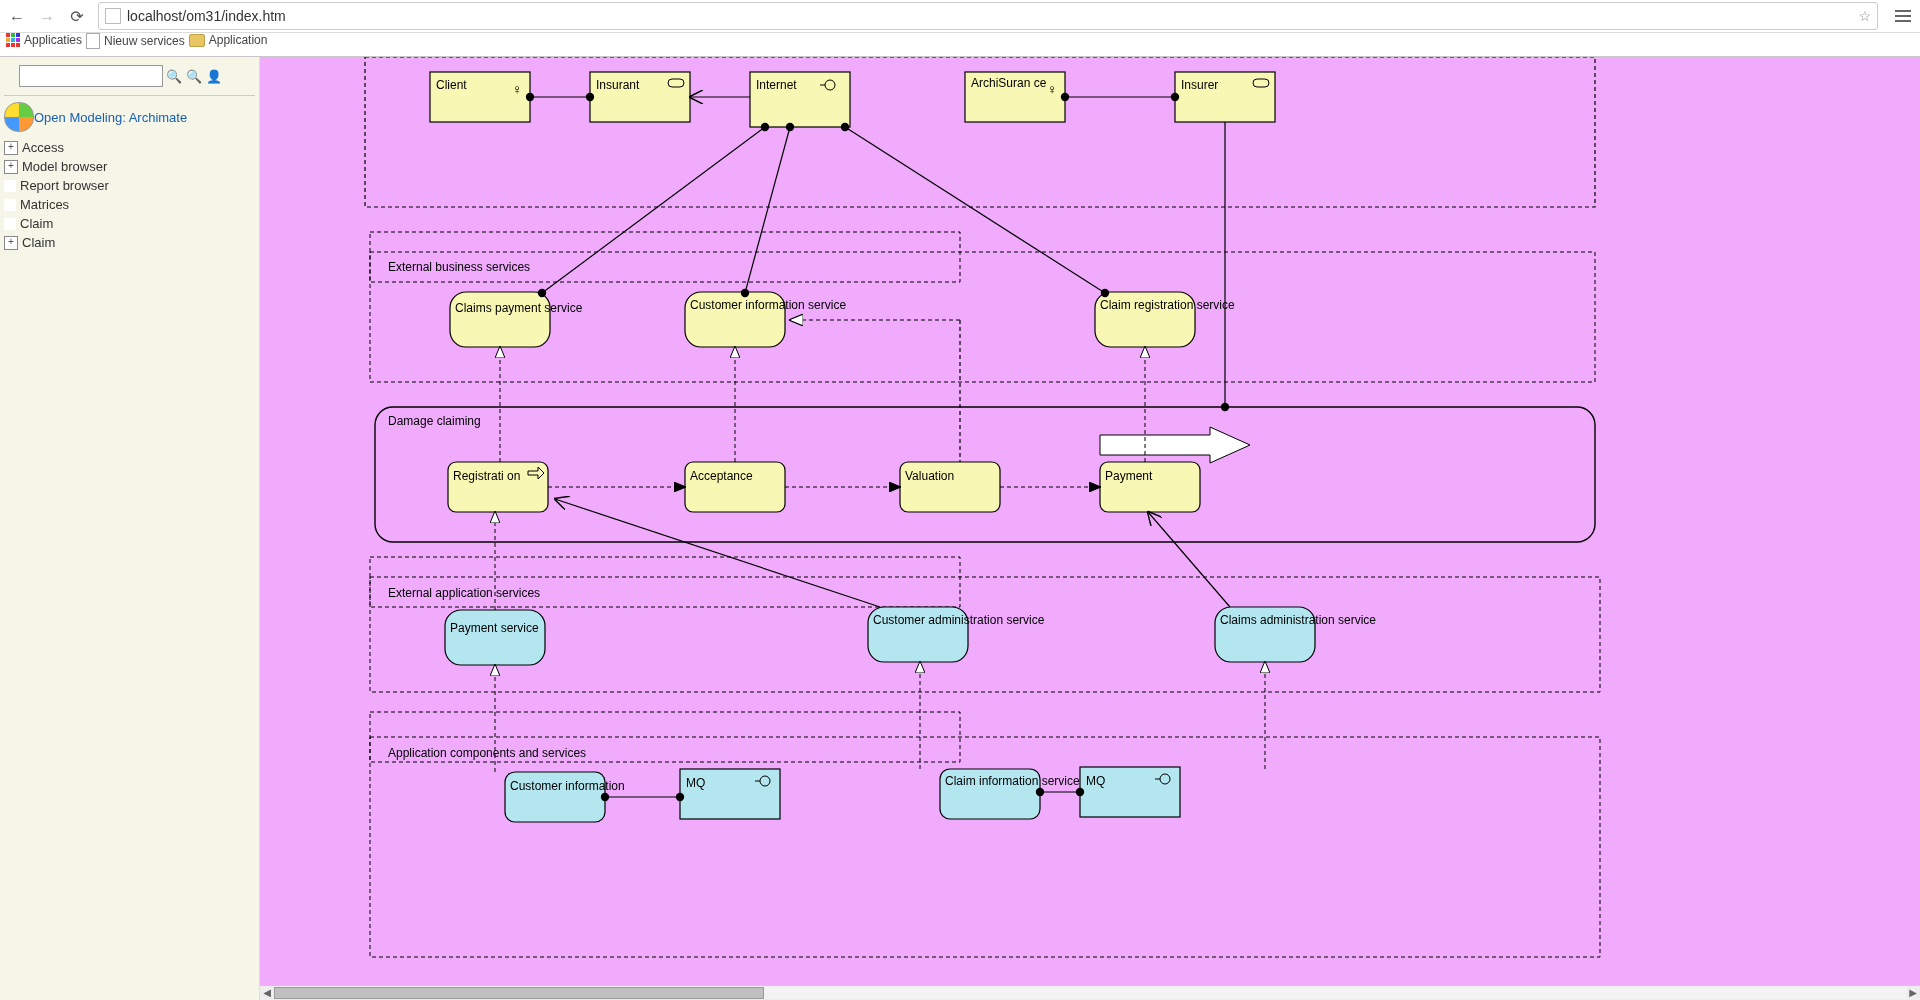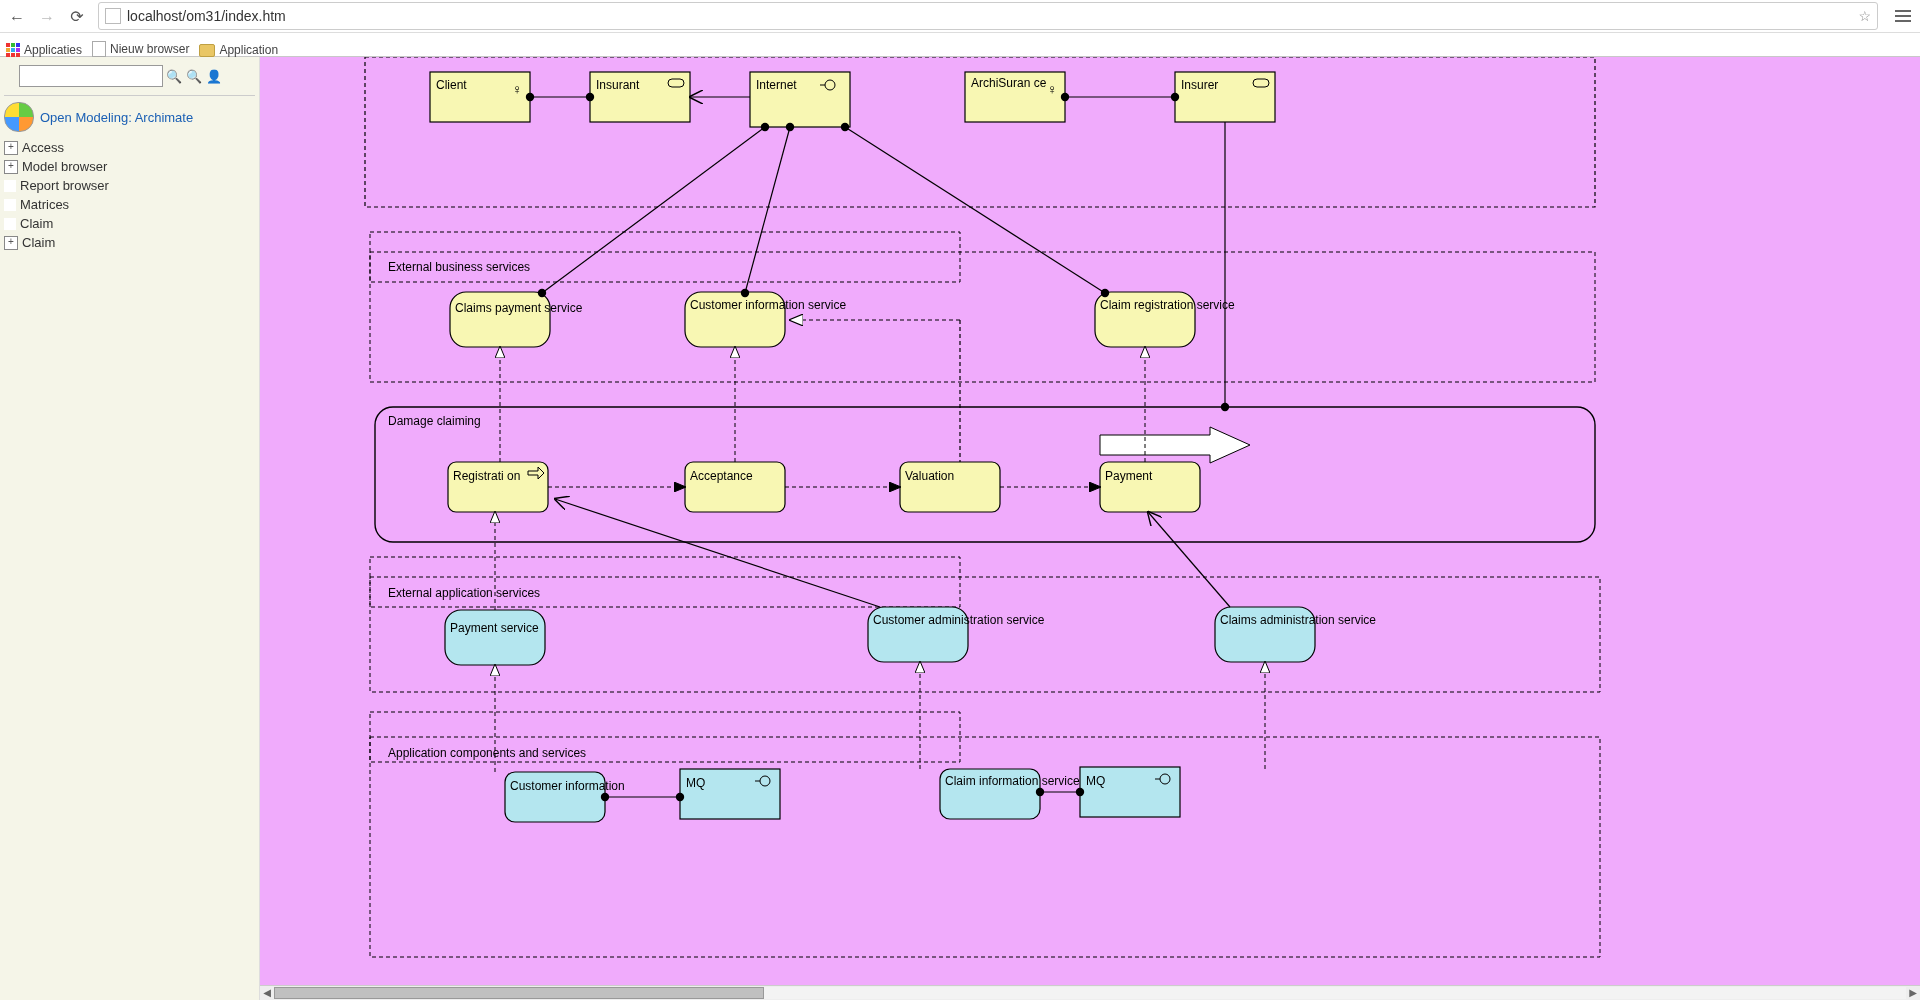--- a/index.html
+++ b/index.html
@@ -6,39 +6,39 @@
 
 .chrome-top{height:56px;border-bottom:1px solid #c8c8c8}
 .nav-row{height:32px;display:flex;align-items:center;padding:0 4px;gap:4px;border-bottom:1px solid #ddd}
 .nav-btn{width:26px;height:26px;display:flex;align-items:center;justify-content:center;color:#555;font-size:16px;cursor:pointer}
 .nav-btn.dis{opacity:.4;cursor:default}
 .addr-bar{flex:1;height:26px;border:1px solid #ccc;border-radius:3px;display:flex;align-items:center;padding:0 6px;margin:0 4px;font-size:14px;color:#333}
 .addr-bar .page-icon{width:14px;height:14px;border:1px solid #bbb;margin-right:6px}
 .star{color:#888;margin-left:auto}
 .hamb{width:26px;height:26px;display:flex;flex-direction:column;justify-content:center;gap:3px;align-items:center;margin-left:4px}
 .hamb span{width:16px;height:2px;background:#666}
-.bm-row{height:24px;display:flex;align-items:flex-end;padding:0 6px;gap:10px;font-size:12px;color:#444}
+.bm-row{height:24px;display:flex;align-items:flex-start;padding:0 6px;gap:4px;font-size:12px;color:#444}
 .bm-item{display:flex;align-items:center;gap:4px;cursor:pointer}
 .apps-ico{width:14px;height:14px;display:grid;grid-template-columns:repeat(3,1fr);grid-template-rows:repeat(3,1fr);gap:1px}
 .apps-ico i{background:#e33}
 .apps-ico i:nth-child(2){background:#3b3}
 .apps-ico i:nth-child(3){background:#33e}
 .apps-ico i:nth-child(4){background:#ea3}
 .apps-ico i:nth-child(5){background:#3ae}
 .apps-ico i:nth-child(6){background:#a3e}
 .file-ico{width:12px;height:14px;border:1px solid #aaa}
 .fold-ico{width:14px;height:11px;background:#e9c664;border:1px solid #bfa043;border-radius:2px}
 
 .main{display:flex;height:944px}
 .sidebar{width:260px;background:#f5f5e8;border-right:1px solid #ddd;padding:8px 4px;box-sizing:border-box;position:relative}
 .search-row{display:flex;align-items:center;gap:2px;margin-bottom:8px;margin-left:15px}
 .search-row input{width:138px;height:18px;border:1px solid #999}
 .tool-ico{width:18px;height:18px;display:flex;align-items:center;justify-content:center;font-size:13px;color:#555;cursor:pointer}
 .sidebar hr{border:none;border-top:1px solid #ccc;margin:6px 0}
-.root-row{display:flex;align-items:center;gap:6px;margin:4px 0 6px 0}
+.root-row{display:flex;align-items:center;gap:0;margin:4px 0 6px 0}
 .root-ico{width:28px;height:28px;border-radius:14px;background:conic-gradient(#6c4 0 90deg,#f93 90deg 180deg,#49f 180deg 270deg,#fd3 270deg 360deg);border:1px solid #999}
 .root-lbl{color:#1a5fb4}
 .tree{list-style:none;padding:0;margin:0}
 .tree li{display:flex;align-items:center;gap:4px;padding:2px 0;color:#333;cursor:pointer}
 .expander{width:12px;height:12px;border:1px solid #888;font-size:10px;line-height:10px;text-align:center;color:#555;background:#fff}
 .expander.none{border:0}
 .canvas{flex:1;position:relative;background:#f0abfc;overflow:auto}
 .canvas svg{position:absolute;top:0;left:0}
 
 .dlabel{font-family:Arial;font-size:12px}
@@ -78,21 +78,21 @@
           <i></i>
           <i></i>
           <i></i>
           <i></i>
           <i></i>
         </span>
       <span>Applicaties</span>
     </div>
     <div class="bm-item">
       <span class="file-ico"></span>
-      <span>Nieuw browser</span>
+      <span>Nieuw services</span>
     </div>
     <div class="bm-item">
       <span class="fold-ico"></span>
       <span>Application</span>
     </div>
   </div>
 </div>
 
 <div class="main">
   <div class="sidebar">

